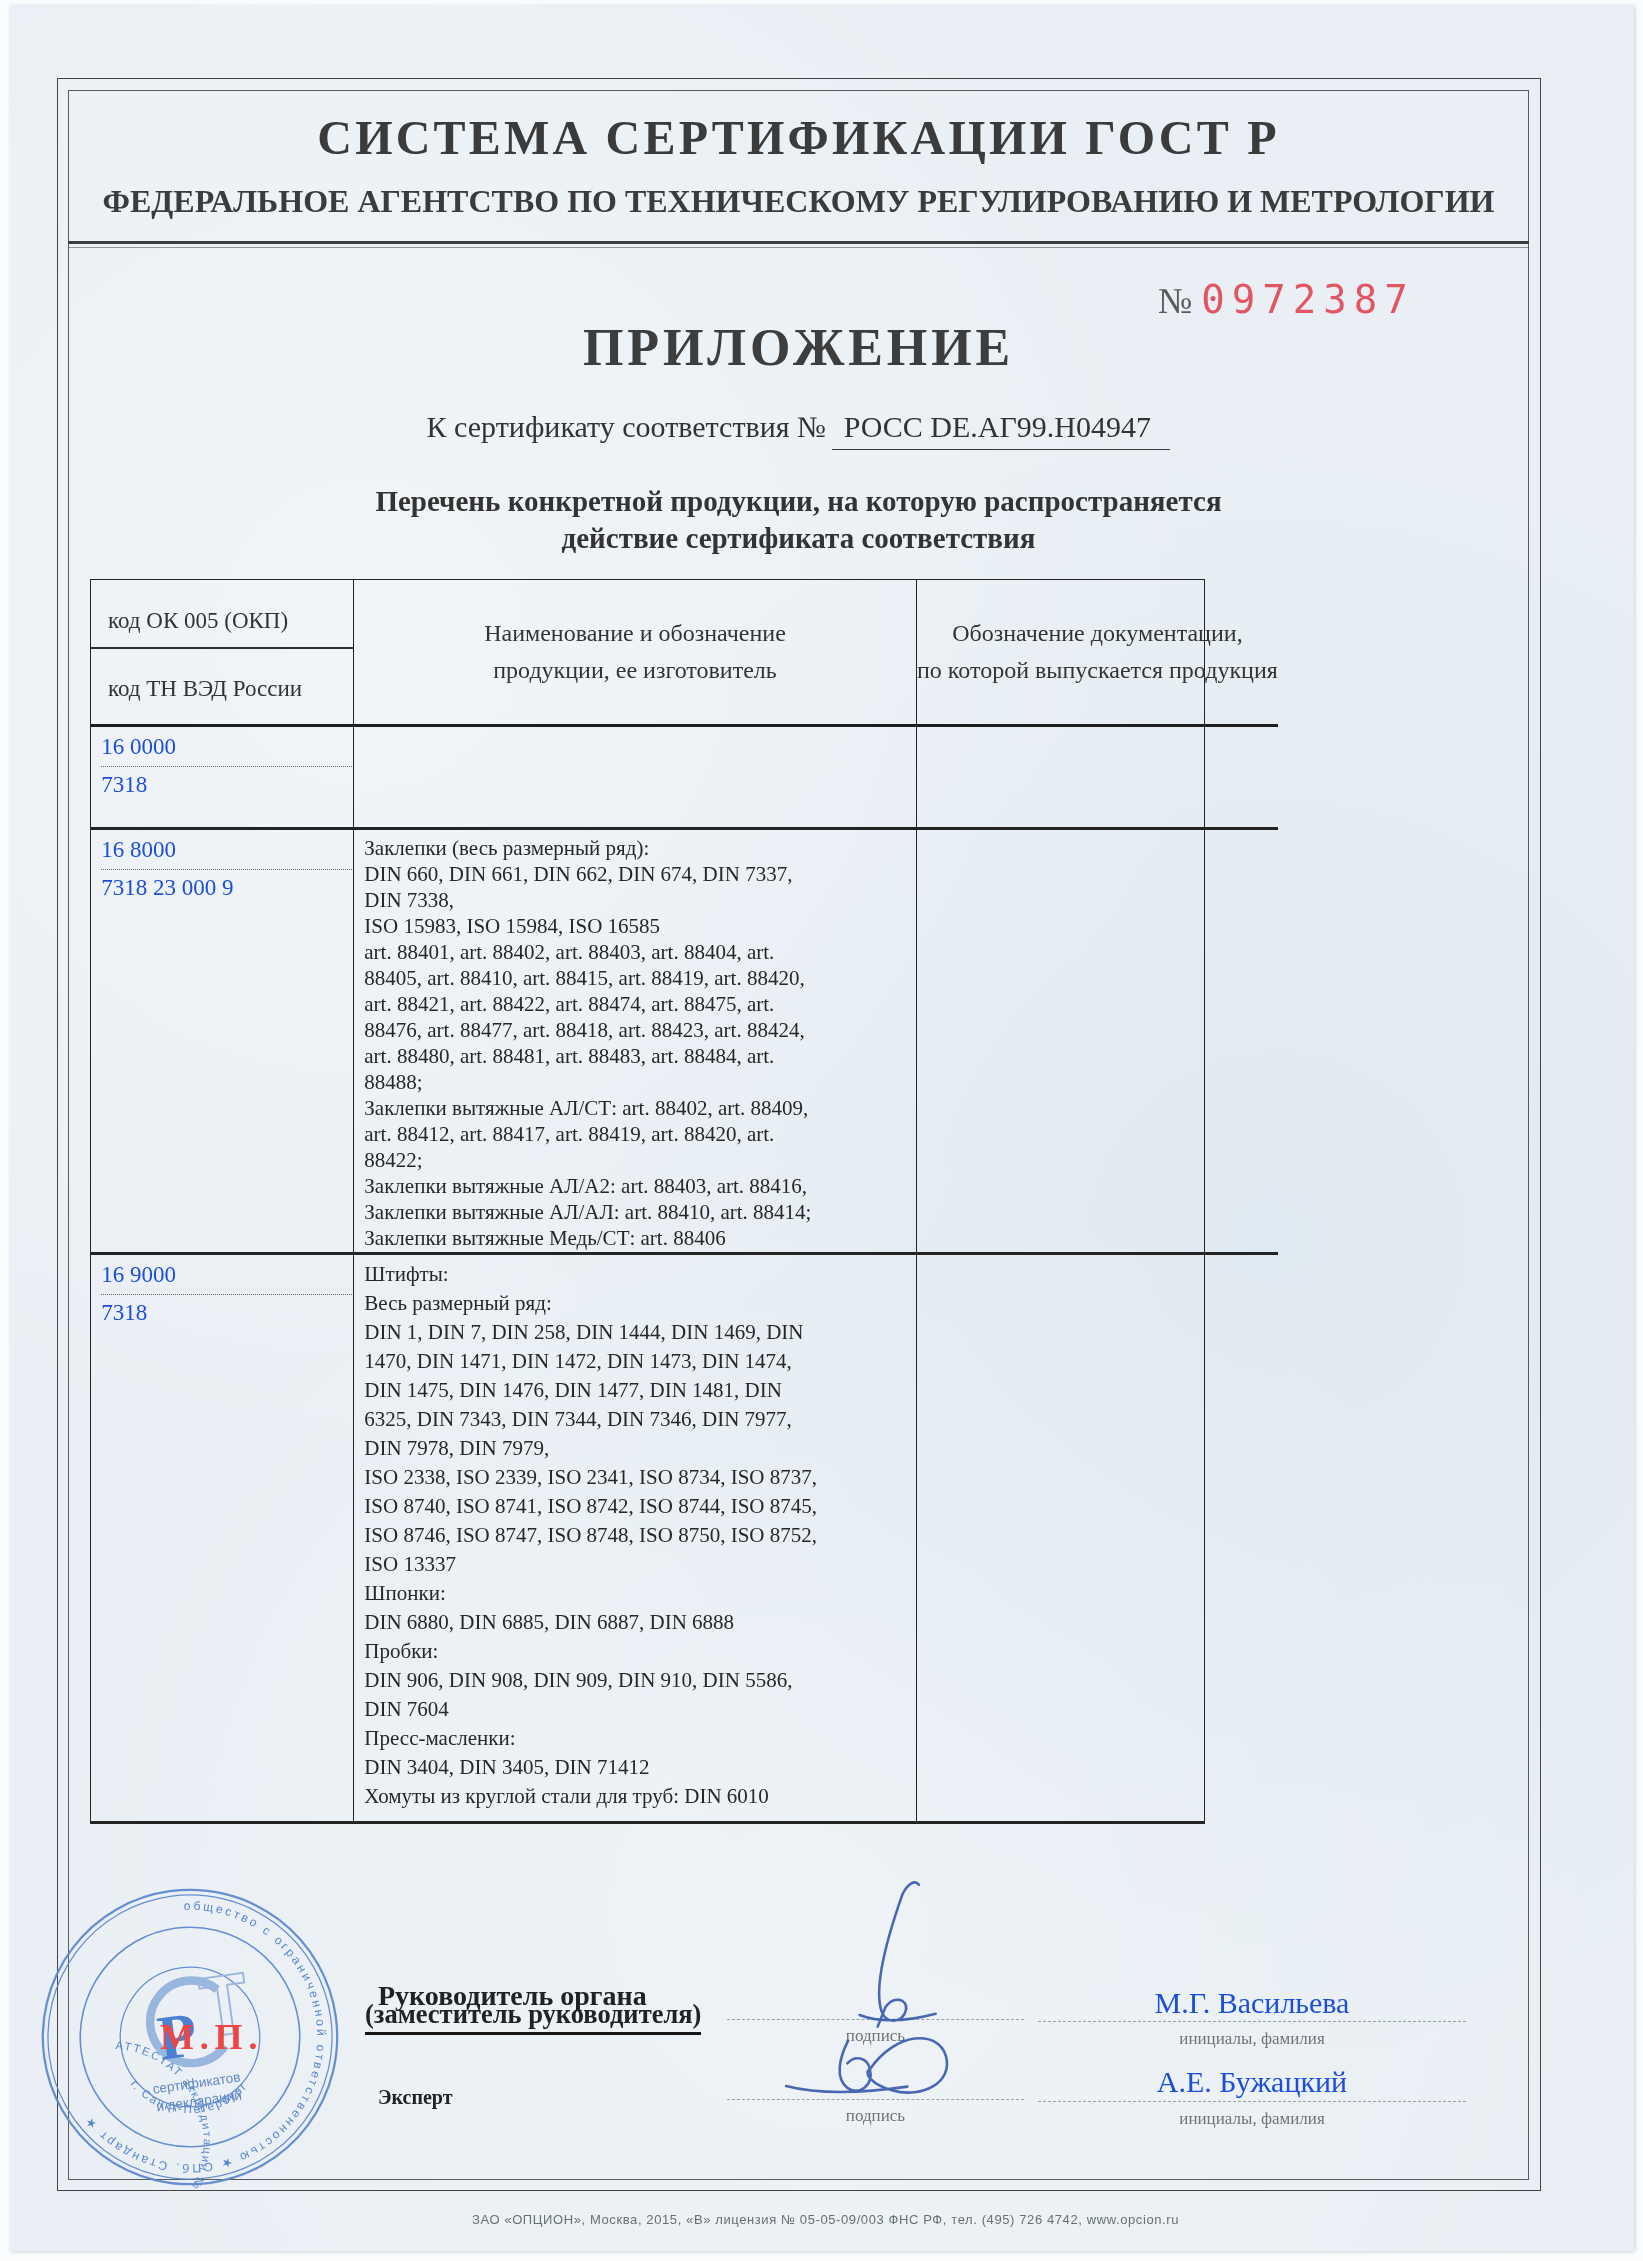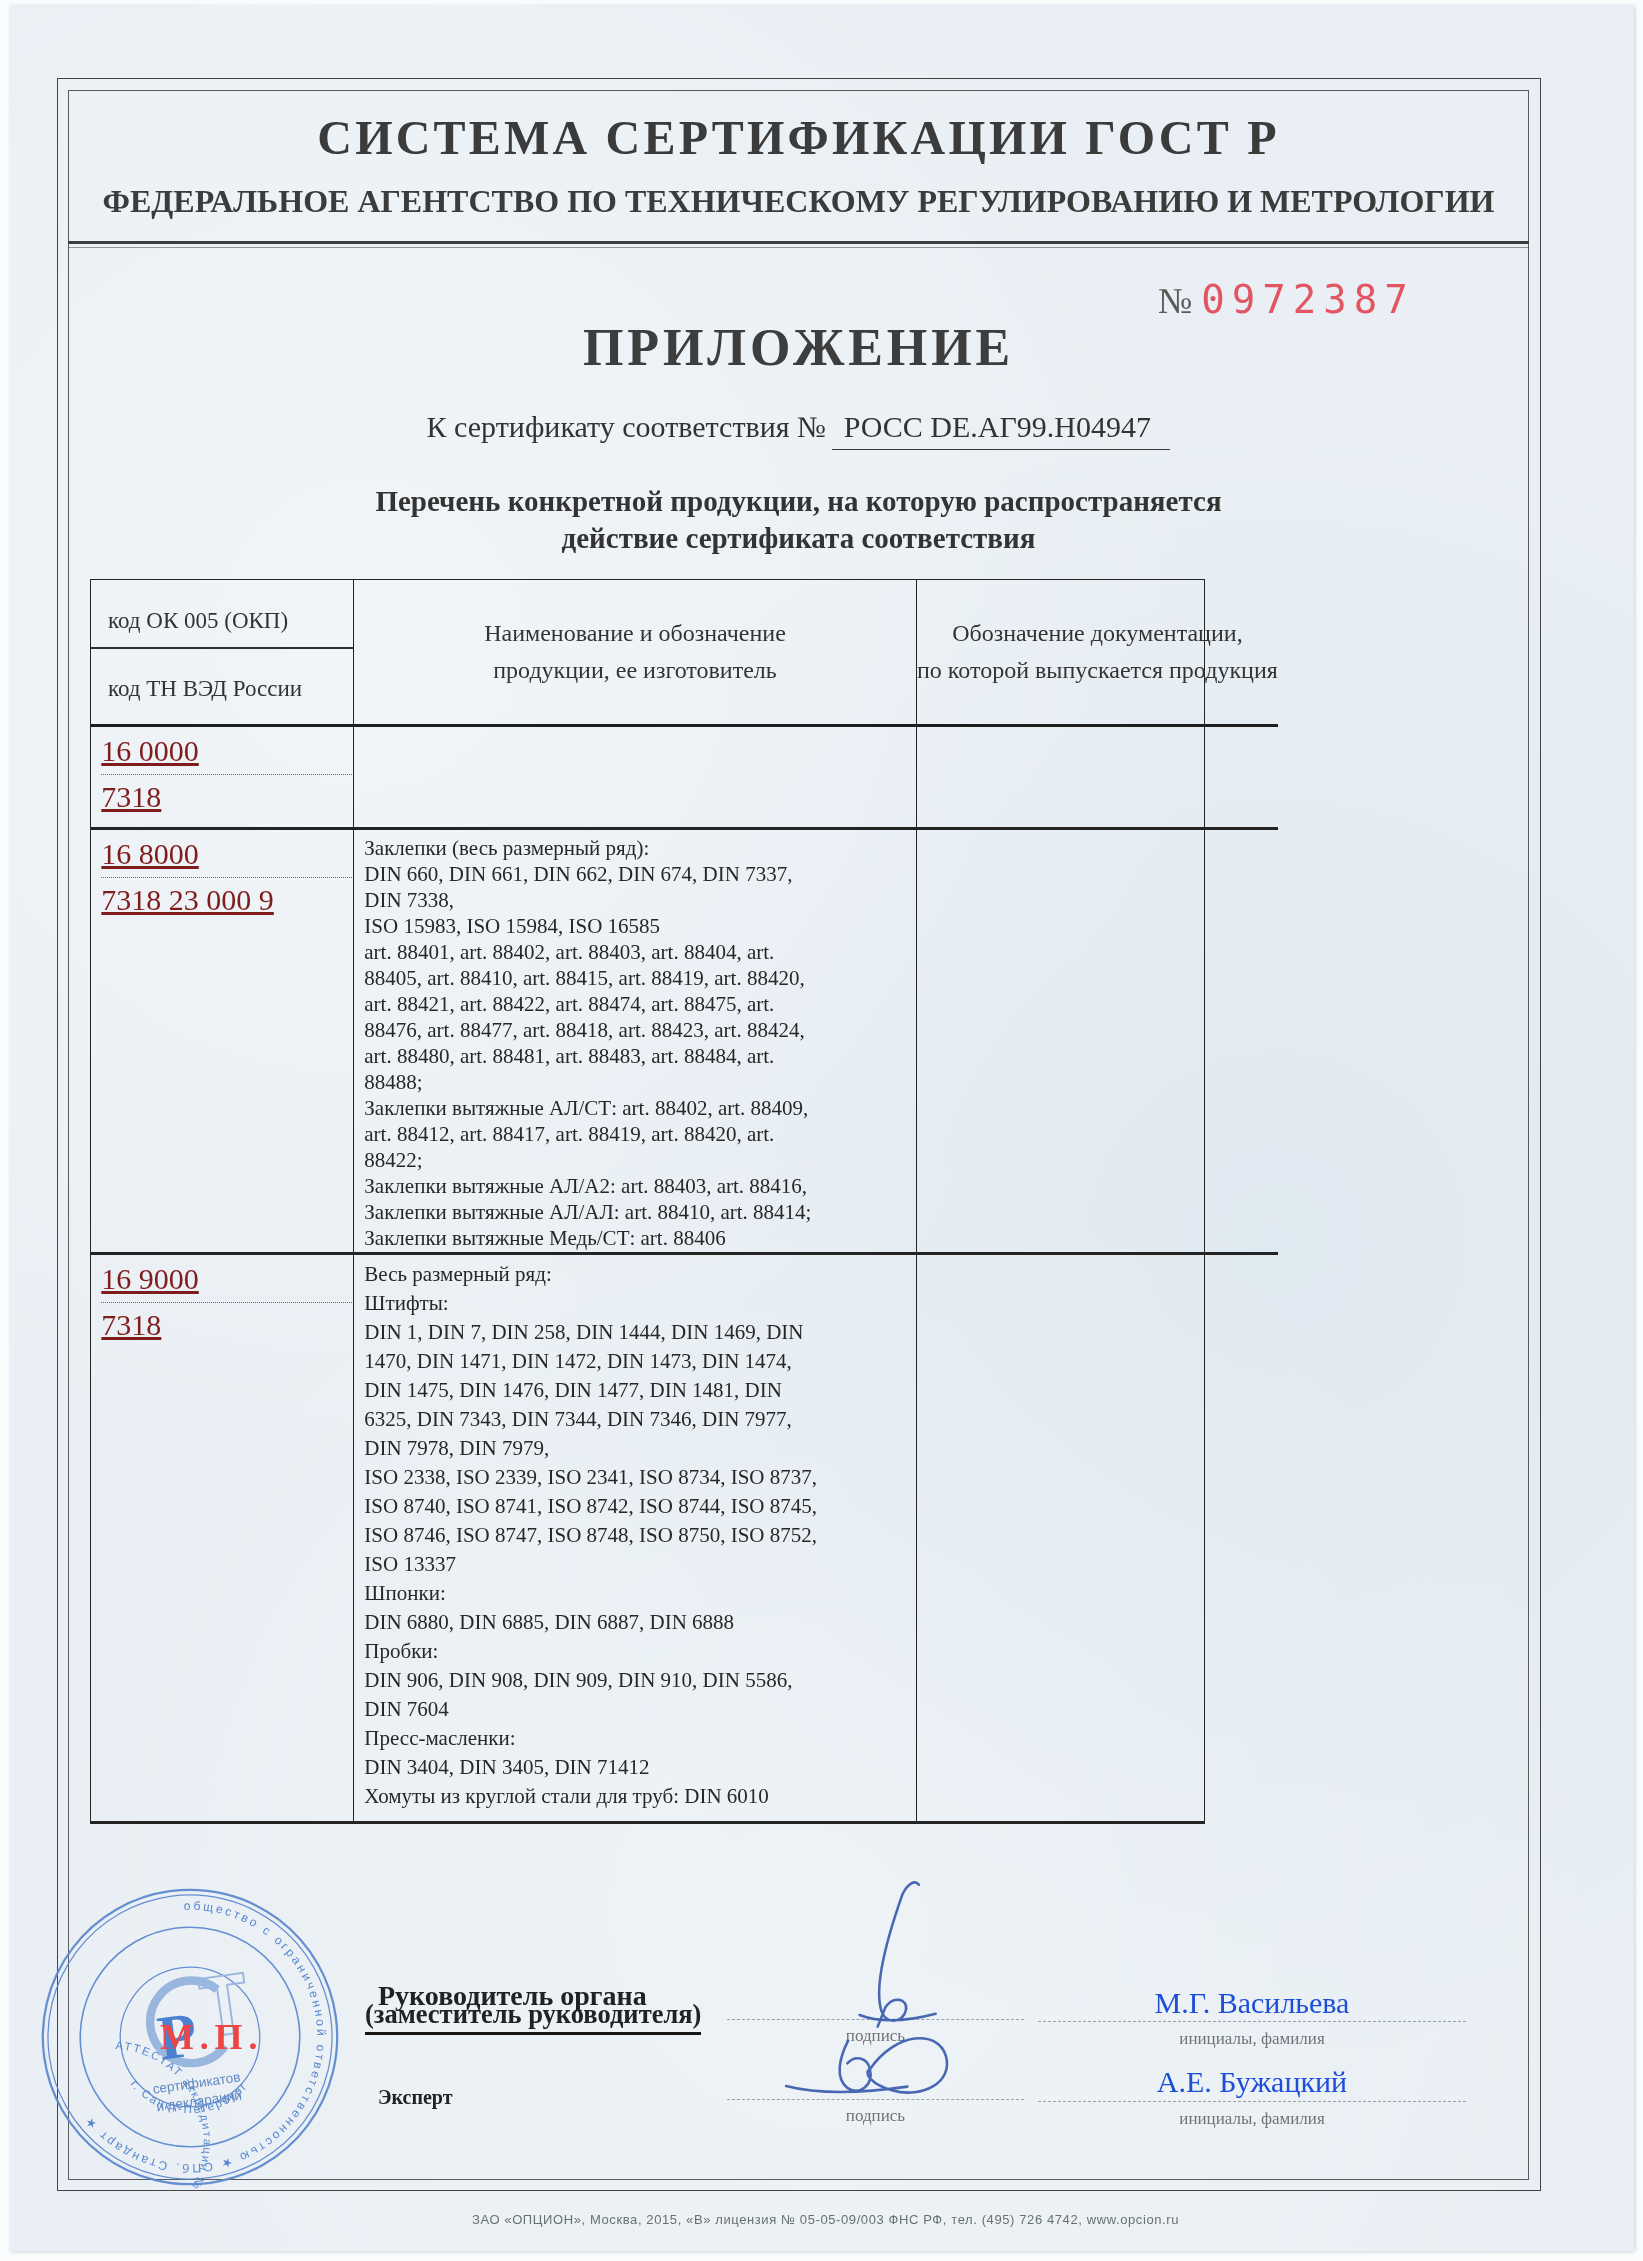--- a/index.html
+++ b/index.html
@@ -72,21 +72,21 @@
   .b-right{border-right:1.9px solid #242424;}
   .hb{border-bottom:3.9px solid #1e1e1e;}
   .rb{border-bottom:3.2px solid #242424;}
   .th-codes{padding:0;}
   .th-codes .lbl{position:absolute;left:17px;font-size:23px;color:#333;white-space:nowrap;}
   .th-codes .lbl.top{top:28px;}
   .th-codes .lbl.bot{top:96px;}
   .th-codes .midline{position:absolute;left:0;top:67px;width:100%;height:1.9px;background:#2f2f2f;}
   .th-center{display:flex;flex-direction:column;align-items:center;justify-content:center;gap:10.3px;}
   .th-center div{font-size:24px;color:#333;white-space:nowrap;}
-  .code-cell{padding:6.5px 0 0 10.3px;font-size:30px;color:#7f1d1d;text-decoration:underline;}
+  .code-cell{padding:6.5px 0 0 10.3px;font-size:23px;color:#1d4ed8;}
   .code-top{display:block;padding-bottom:6.5px;border-bottom:1.9px dotted #6b6b6b;margin-right:1.3px;}
   .code-bot{display:block;padding-top:5.2px;}
   .prod-cell{padding:5.2px 0 0 10.3px;color:#272727;}
   .prod-cell.r2{font-size:21px;line-height:26px;}
   .prod-cell.r3{font-size:21px;line-height:29px;}
   .tline{white-space:nowrap;}
   
   .stamp-svg{position:absolute;left:37px;top:1884px;opacity:.92;}
   .mp-label{
     position:absolute;left:160px;top:2016px;font-size:36px;letter-spacing:5.8px;
@@ -195,22 +195,22 @@
       <div class="tline">Заклепки вытяжные АЛ/АЛ: art. 88410, art. 88414;</div>
       <div class="tline">Заклепки вытяжные Медь/СТ: art. 88406</div>
     </div>
   <div class="cell rb"></div>
 
   <div class="cell b-right code-cell">
     <span class="code-top">16 9000</span>
     <span class="code-bot">7318</span>
   </div>
   <div class="cell b-right prod-cell r3">
+      <div class="tline">Штифты:</div>
       <div class="tline">Весь размерный ряд:</div>
-      <div class="tline">Штифты:</div>
       <div class="tline">DIN 1, DIN 7, DIN 258, DIN 1444, DIN 1469,  DIN</div>
       <div class="tline">1470, DIN 1471, DIN 1472, DIN 1473, DIN 1474,</div>
       <div class="tline">DIN 1475, DIN 1476, DIN 1477, DIN 1481, DIN</div>
       <div class="tline">6325, DIN 7343, DIN 7344, DIN 7346, DIN 7977,</div>
       <div class="tline">DIN 7978, DIN 7979,</div>
       <div class="tline">ISO 2338, ISO 2339, ISO 2341, ISO 8734, ISO 8737,</div>
       <div class="tline">ISO 8740, ISO 8741, ISO 8742, ISO 8744, ISO 8745,</div>
       <div class="tline">ISO 8746, ISO 8747, ISO 8748, ISO 8750, ISO 8752,</div>
       <div class="tline">ISO 13337</div>
       <div class="tline">Шпонки:</div>

